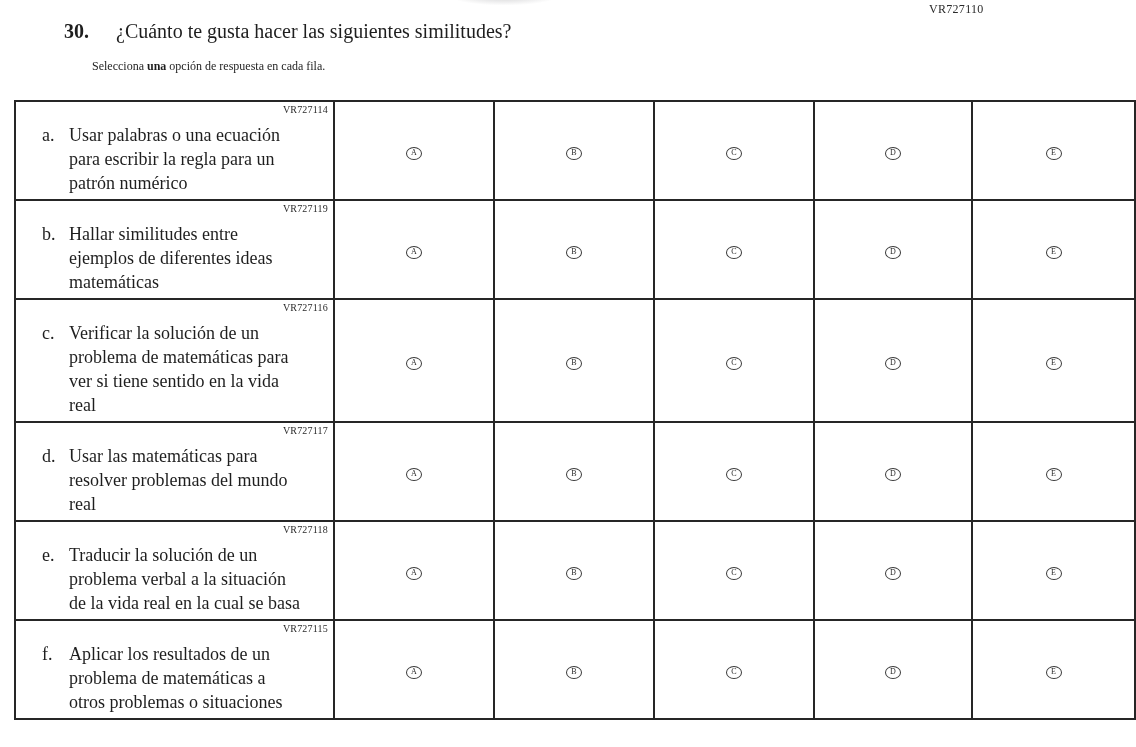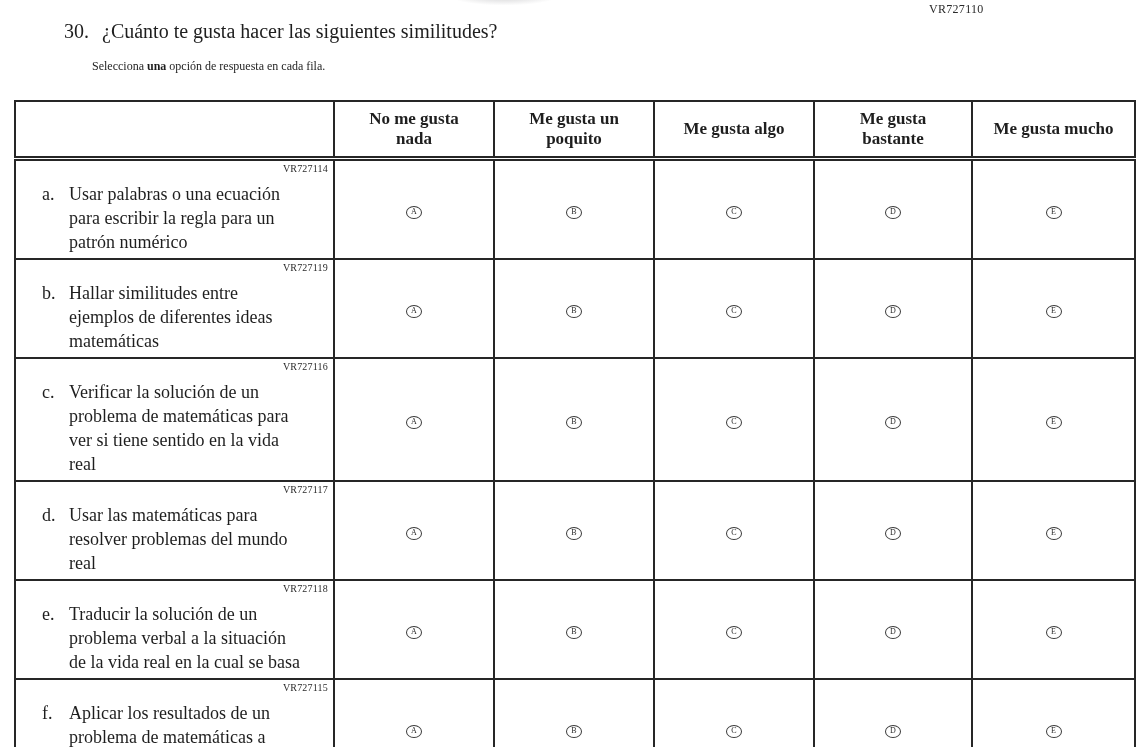--- a/index.html
+++ b/index.html
@@ -14,21 +14,21 @@
                rgba(110,110,115,0.38), rgba(255,255,255,0) 72%);
   }
   .form-code-top {
     position:absolute; left:929px; top:2px;
     font-size:12px; letter-spacing:0.3px; color:#2a2a2a;
   }
   .question-line {
     position:absolute; left:64px; top:18px; font-size:20px; line-height:26px;
     white-space:nowrap;
   }
-  .q-number { font-weight:normal; display:inline-block; margin-right:13px; }
+  .q-number { font-weight:bold; display:inline-block; margin-right:27px; }
   .instruction-line {
     position:absolute; left:92px; top:53px; font-size:12px; line-height:26px;
     white-space:nowrap;
   }
   .instruction-line .b { font-weight:bold; }
 
   table.survey {
     position:absolute; left:14px; top:100px; width:1120px;
     border-collapse:collapse; table-layout:fixed;
   }
@@ -75,31 +75,20 @@
 <table class="survey">
   <colgroup>
     <col style="width:319px">
       <col style="width:160px">
       <col style="width:160px">
     <col style="width:160px">
       <col style="width:158px">
       <col style="width:163px">
   </colgroup>
   <tbody>
-      <tr>
-    <th></th>
-    <th>No me gusta
-nada</th>
-    <th>Me gusta un
-poquito</th>
-    <th>Me gusta algo</th>
-    <th>Me gusta
-bastante</th>
-    <th>Me gusta mucho</th>
-  </tr>
 
   <tr style="height:96px">
     <td class="qc">
       <div class="vr">VR727114</div>
       <div class="item">
             <span class="ltr">a.</span>
             <span class="txt">Usar palabras o una ecuación
 para escribir la regla para un
 patrón numérico</span>
           </div>

